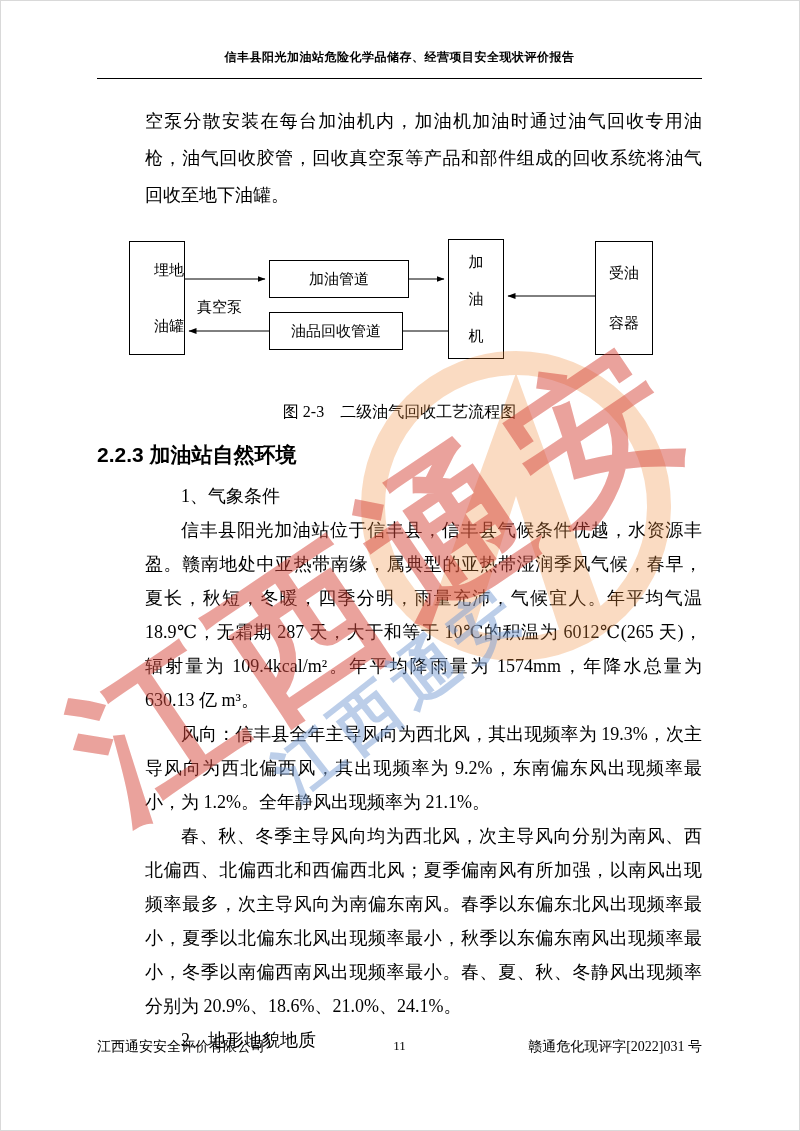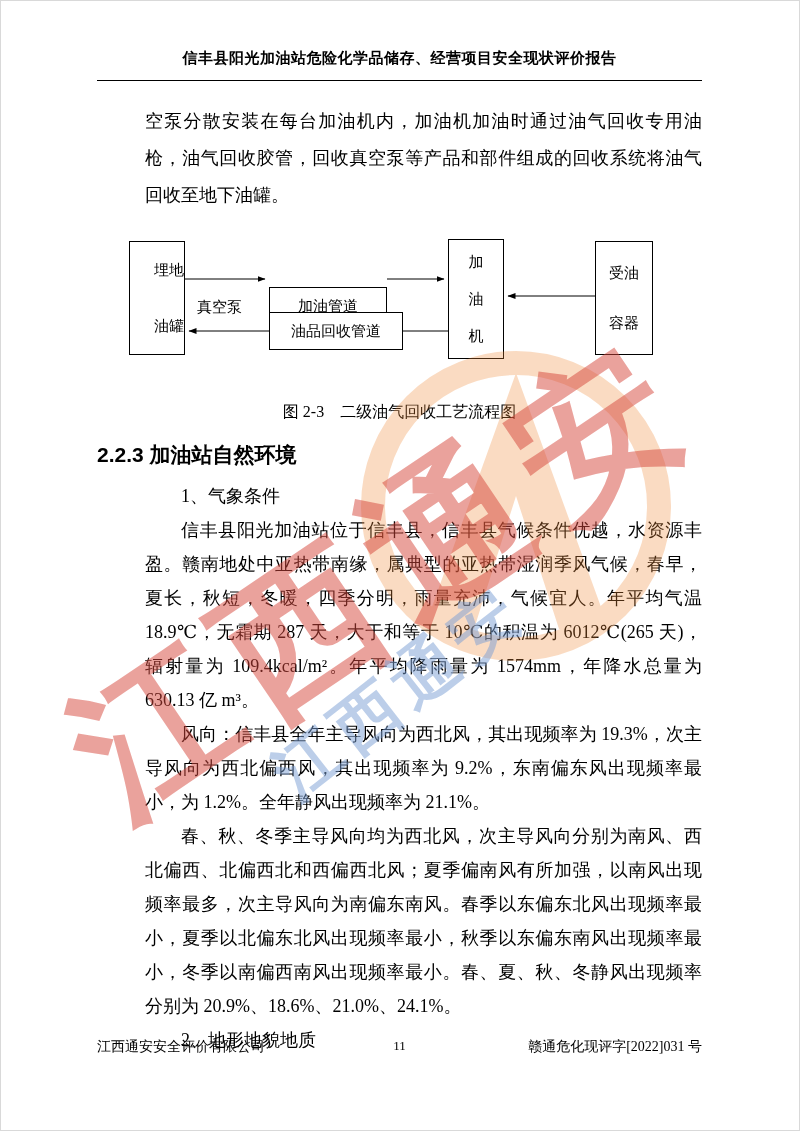--- a/index.html
+++ b/index.html
@@ -15,21 +15,21 @@
     border:1px solid #d9d9d9;
     overflow:hidden;
   }
   
   .header {
     position:absolute; top:48px; left:96px; right:97px;
     text-align:center;
     padding-bottom:12px;
     border-bottom:1px solid #000;
   }
-  .header-title { font-size:15px; font-weight:bold; letter-spacing:0.5px; }
+  .header-title { font-size:12px; font-weight:bold; letter-spacing:0.5px; }
 
   
   .content { position:absolute; left:96px; right:97px; top:102px; }
   .para {
     font-size:18px; line-height:34px;
     text-align:justify;
     margin-left:48px;
   }
   .para.intro { line-height:37px; }
   .indent { text-indent:2em; }
@@ -39,21 +39,21 @@
   .diagram svg.arrows { position:absolute; left:0; top:0; }
   .dbox {
     position:absolute;
     border:1px solid #000;
     background:#fff;
     display:flex; align-items:center; justify-content:center;
     text-align:center; font-size:15px;
     white-space:pre-line;
   }
   .box-tank      { left:32px;  top:5px;  width:56px;  height:114px; line-height:56px;padding-left:24px; }
-  .box-fuel      { left:172px; top:24px; width:118px; height:38px;margin-top:27px; }
+  .box-fuel      { left:172px; top:24px; width:140px; height:38px; }
   .box-recovery  { left:172px; top:76px; width:134px; height:38px; }
   .box-dispenser { left:351px; top:3px;  width:56px;  height:120px; line-height:37px; }
   .box-receiver  { left:498px; top:5px;  width:58px;  height:114px; line-height:50px; }
   .vacuum-label  { position:absolute; left:100px; top:62px; font-size:15px; background:transparent; }
 
   .caption {
     margin-top:24px;
     text-align:center;
     font-size:16px; font-weight:normal;
   }

